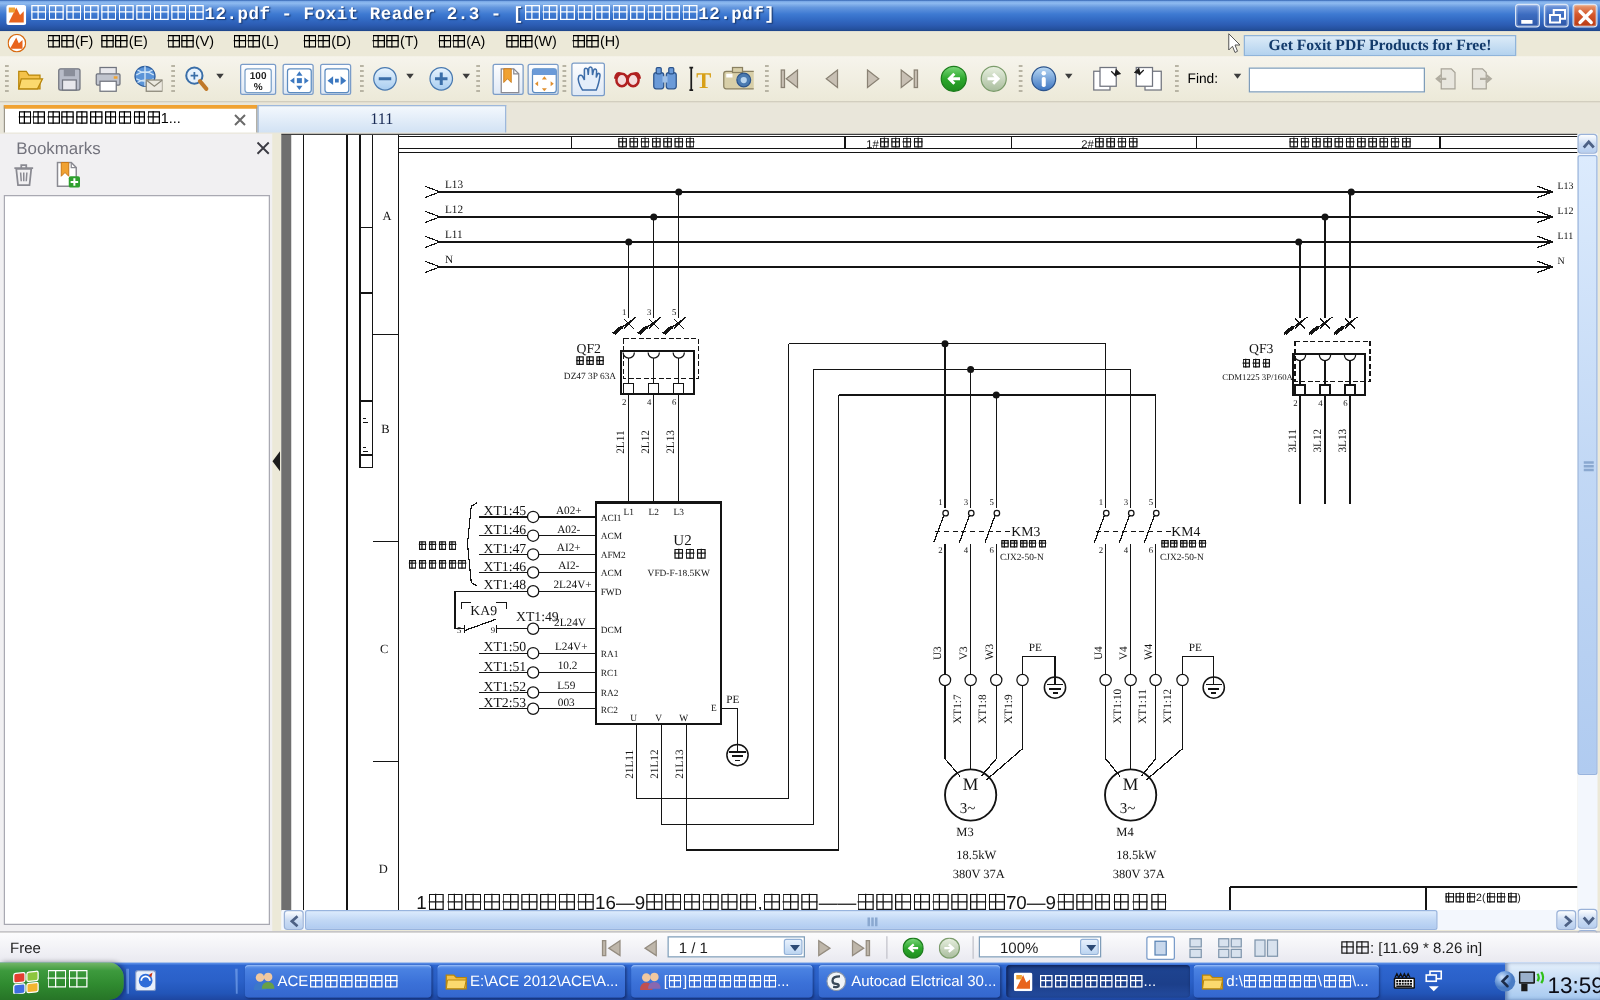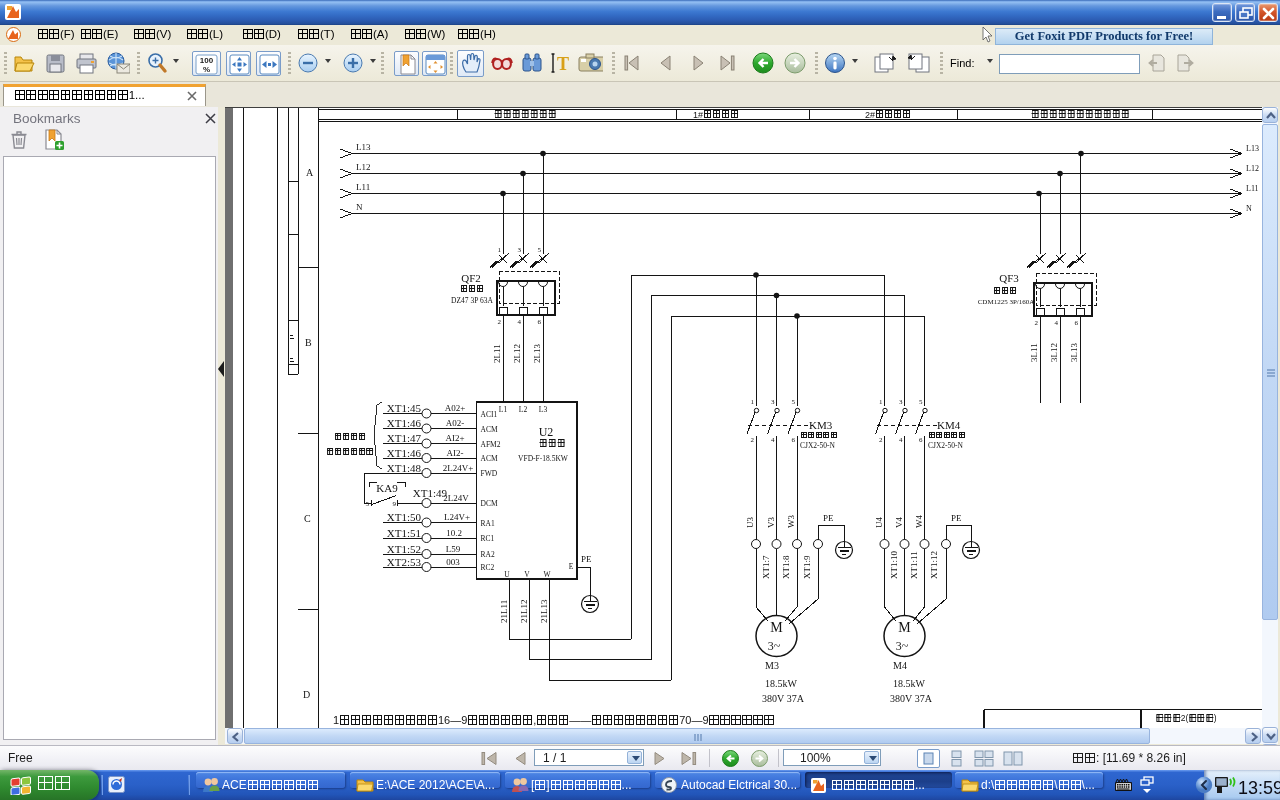--- a/index.html
+++ b/index.html
@@ -46,35 +46,36 @@
 .sthumb{background:linear-gradient(180deg,#dcebfd,#c2d8f5 50%,#b0cbf0);border:1px solid #98b4de;border-radius:2px}
 
 #status{left:0;top:745px;width:1280px;height:25px;background:linear-gradient(180deg,#fcfcfd,#e9e9f0);border-top:1px solid #b9b9c2;font-size:12px;color:#1c1c1c}
 .snav{position:absolute;top:5px}
 .combo{position:absolute;background:#fff;border:1px solid #7f9db9;height:17px;top:3px}
 .cbtn{position:absolute;right:1px;top:1px;width:15px;height:13px;background:linear-gradient(180deg,#e8f1fc,#bcd5f2);border:1px solid #94b2d8;border-radius:2px}
 .cbtn:after{content:"";position:absolute;left:3.5px;top:4px;border-left:4px solid transparent;border-right:4px solid transparent;border-top:5px solid #2c4a75}
 
 #task{left:0;top:770px;width:1280px;height:30px;background:linear-gradient(180deg,#6a9cf0 0,#2e66d0 8%,#2a60c8 50%,#2255b8 82%,#1e46a0 100%)}
 #start{position:absolute;left:0;top:0;width:99px;height:30px;border-radius:0 12px 12px 0;background:linear-gradient(180deg,#74b669 0,#3d9a3d 22%,#2f8a2f 60%,#277427 100%);box-shadow:2px 0 4px rgba(0,0,20,.45);color:#fff;font-style:italic;font-weight:bold;font-size:17px}
-.tkb{position:absolute;top:2px;height:16px;border-radius:3px;background:linear-gradient(180deg,#71a1ef 0,#4a82e2 12%,#3b71d8 55%,#3467ce 100%);box-shadow:inset 0 1px 0 #8cb4f4,1px 1px 2px rgba(0,0,30,.35);color:#fff;font-size:12px}
+.tkb{position:absolute;top:2px;height:26px;border-radius:3px;background:linear-gradient(180deg,#71a1ef 0,#4a82e2 12%,#3b71d8 55%,#3467ce 100%);box-shadow:inset 0 1px 0 #8cb4f4,1px 1px 2px rgba(0,0,30,.35);color:#fff;font-size:12px}
 .tkb.on{background:linear-gradient(180deg,#1e4491 0,#1c3f8a 60%,#234b9e 100%);box-shadow:inset 1px 1px 3px rgba(0,0,30,.6)}
 .tkb .lbl{position:absolute;left:26px;top:6px;white-space:nowrap}
 #tray{position:absolute;left:1204px;top:0;width:76px;height:30px;background:linear-gradient(180deg,#e6f1fc 0,#c4dbf5 50%,#a6c9f0 100%);box-shadow:inset 2px 0 3px rgba(30,60,120,.5)}
 #clock{position:absolute;left:34px;top:8px;font-size:18px;color:#0c0c14}
 svg{display:block}
 .sch text{font-family:"Liberation Serif",serif;fill:#141414}
 </style></head>
 <body>
 <div class="abs" id="title">
  <svg class="abs" style="left:5px;top:4px" width="16" height="16">
       <rect x="0" y="0" width="16" height="16" rx="2" fill="#fff"></rect>
       <path d="M2 14 L8 2 L11 8 L14 5 L14 14 Z" fill="#e8641e"></path>
       <rect x="2" y="2" width="5" height="4" fill="#f0a232"></rect>
     </svg>
+ <div class="txt" id="titletxt"><b></b><b></b><b></b><b></b><b></b><b></b><b></b><b></b><b></b><b></b>12.pdf - Foxit Reader 2.3 - [<b></b><b></b><b></b><b></b><b></b><b></b><b></b><b></b><b></b><b></b>12.pdf]</div>
  <div class="wbtn b" style="left:1212px">
       <svg width="20" height="19">
         <rect x="4" y="12" width="9" height="3" fill="#fff"></rect>
       </svg>
     </div>
  <div class="wbtn b" style="left:1235px">
       <svg width="20" height="19">
         <rect x="7" y="4" width="9" height="7" fill="none" stroke="#fff" stroke-width="1.6"></rect>
         <rect x="4" y="8" width="8" height="6" fill="#4a76c4" stroke="#fff" stroke-width="1.6"></rect>
       </svg>
@@ -312,20 +313,21 @@
       <path d="M12 12 L20 12 M17 9 L20.5 12 L17 15" fill="none" stroke="#b0aca0" stroke-width="1.8"></path>
     </svg>
 </div>
 <div class="abs" id="tabbar">
  <div id="tab1">
       <div class="t"><b></b><b></b><b></b><b></b><b></b><b></b><b></b><b></b><b></b><b></b>1...</div>
       <svg style="position:absolute;left:183px;top:4px" width="10" height="10">
         <path d="M1 1 L9 9 M9 1 L1 9" stroke="#6a6a6a" stroke-width="1.6"></path>
       </svg>
     </div>
+ <div id="tab2">111</div>
 </div>
 <div class="abs" id="side">
  <h3>Bookmarks</h3>
  <svg id="sx" style="position:absolute;left:205px;top:6px" width="11" height="11">
       <path d="M1 1 L10 10 M10 1 L1 10" stroke="#3c3c44" stroke-width="1.5"></path>
     </svg>
  <svg style="position:absolute;left:10px;top:23px" width="18" height="20">
       <path d="M3 5 L15 5 L13.6 18 L4.4 18 Z" fill="none" stroke="#8a8a92" stroke-width="1.4"></path>
       <path d="M1.5 4.5 L16.5 4.5 M7 4 L7 2 L11 2 L11 4" stroke="#8a8a92" stroke-width="1.4" fill="none"></path>
       <path d="M6.5 8 L7 15 M9 8 L9 15 M11.5 8 L11 15" stroke="#8a8a92" stroke-width="1.2"></path>
@@ -688,21 +690,21 @@
       <div class="zh zhc" style="left:491px;top:1.5px;font-size:9px">1#<b></b><b></b><b></b><b></b></div>
       <div class="zh zhc" style="left:663px;top:1.5px;font-size:9px">2#<b></b><b></b><b></b><b></b></div>
       <div class="zh zhc" style="left:855px;top:1.5px;font-size:9px"><b></b><b></b><b></b><b></b><b></b><b></b><b></b><b></b><b></b><b></b><b></b></div>
       <div class="zh zhc" style="left:247px;top:176.5px;font-size:8px"><b></b><b></b><b></b></div>
       <div class="zh zhc" style="left:780px;top:178.5px;font-size:8px"><b></b><b></b><b></b></div>
       <div class="zh zhc" style="left:125px;top:324px;font-size:8px"><b></b><b></b><b></b><b></b></div>
       <div class="zh zhc" style="left:125px;top:339px;font-size:8px"><b></b><b></b><b></b><b></b><b></b><b></b></div>
       <div class="zh zhc" style="left:327px;top:330.5px;font-size:9px"><b></b><b></b><b></b></div>
       <div class="zh" style="left:575px;top:322.5px;font-size:7.5px"><b></b><b></b><b></b><b></b><b></b></div>
       <div class="zh" style="left:703px;top:322.5px;font-size:7.5px"><b></b><b></b><b></b><b></b><b></b></div>
-      <div class="zh" style="left:108px;top:606px;font-size:11px">1<b></b><b></b><b></b><b></b><b></b><b></b><b></b><b></b><b></b>16—9<b></b><b></b><b></b><b></b><b></b><b></b>,<b></b><b></b><b></b>——<b></b><b></b><b></b><b></b><b></b><b></b><b></b><b></b>70—9<b></b><b></b><b></b><b></b><b></b><b></b></div>
+      <div class="zh" style="left:108px;top:606px;font-size:15px">1<b></b><b></b><b></b><b></b><b></b><b></b><b></b><b></b><b></b>16—9<b></b><b></b><b></b><b></b><b></b><b></b>,<b></b><b></b><b></b>——<b></b><b></b><b></b><b></b><b></b><b></b><b></b><b></b>70—9<b></b><b></b><b></b><b></b><b></b><b></b></div>
       <div class="zh zhc" style="left:961px;top:605px;font-size:8.5px"><b></b><b></b><b></b>2(<b></b><b></b><b></b>)</div>
     </div>
 </div>
 <div class="abs sb" style="left:1262px;top:107px;width:16px;height:637px">
  <div class="sbtn" style="left:0px;top:0px;width:16px;height:16px">
       <svg width="14" height="14" style="margin:1px 0 0 1px">
         <path d="M3 9 L7 4.5 L11 9" fill="none" stroke="#4d6185" stroke-width="2.2"></path>
       </svg>
     </div>
  <div class="sthumb" style="position:absolute;left:0px;top:17px;width:16px;height:496px">

